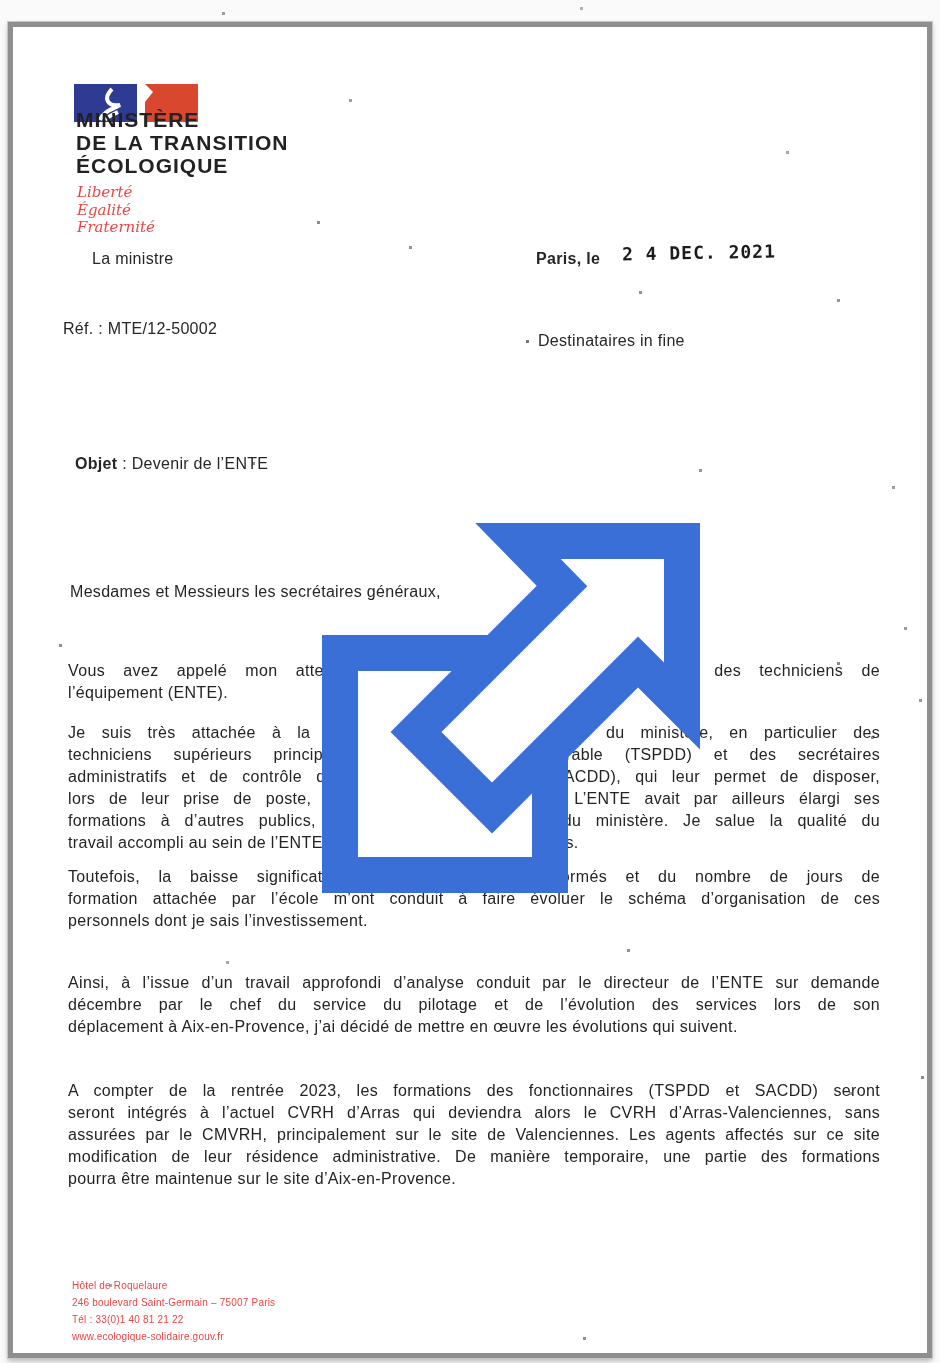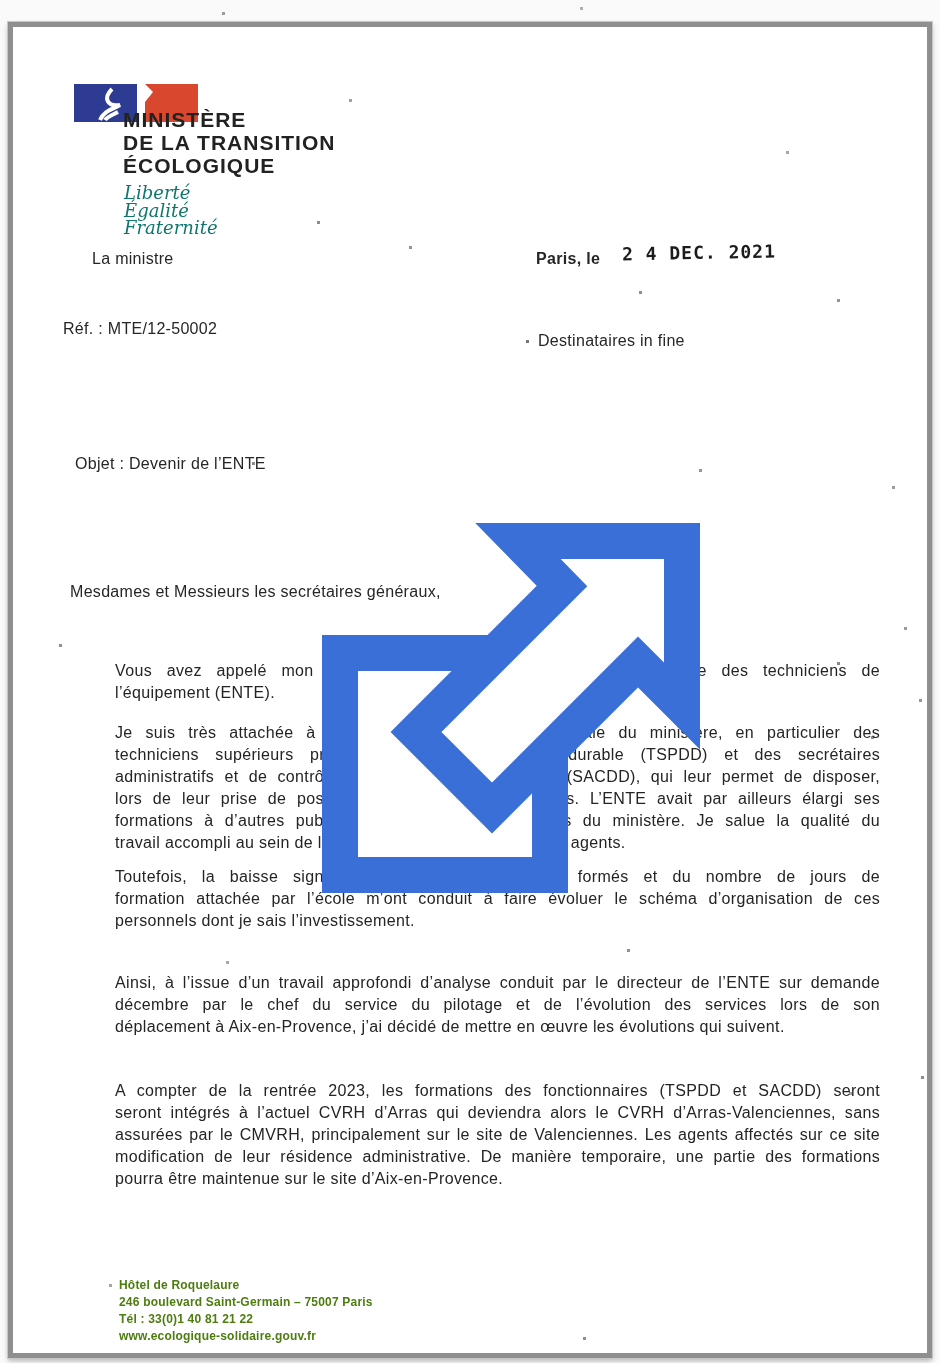--- a/index.html
+++ b/index.html
@@ -7,39 +7,39 @@
          font-family:"Liberation Sans", sans-serif;color:#262626;}
   .frame{position:absolute;left:8px;top:22px;width:914px;height:1326px;background:#ffffff;
          border:5px solid #8f8f8f;outline:1px solid #c6c6c6;box-shadow:0 3px 5px rgba(0,0,0,.28);z-index:1;}
   .content{position:absolute;left:0;top:0;width:940px;height:1363px;z-index:2;}
   .abs{position:absolute;}
   
   .flag{left:74px;top:82px;}
   .ministry{left:76px;top:108px;font-weight:700;font-size:21px;line-height:23px;
             letter-spacing:1px;color:#222;}
   .motto{left:77px;top:184px;font-family:"DejaVu Serif", serif;font-style:italic;
-         font-size:18px;line-height:17.5px;color:#0f766e;}
+         font-size:15px;line-height:17.5px;color:#ef4444;}
   
   .sender{left:70px;top:250px;font-size:16px;letter-spacing:.3px;margin-left:22px;}
   .place{left:536px;top:250px;font-size:16px;letter-spacing:.3px;font-weight:bold;}
   .stamp{left:622px;top:242px;font-family:"DejaVu Sans Mono", monospace;font-weight:700;
          font-size:18px;letter-spacing:1px;color:#1c1c1c;transform:rotate(-1.2deg);}
   .ref{left:63px;top:320px;font-size:16px;letter-spacing:.3px;text-align:center;}
   .dest{left:538px;top:332px;font-size:16px;letter-spacing:.3px;}
   .objet{left:75px;top:455px;font-size:16px;letter-spacing:.3px;}
-  .objet .b{font-weight:400;text-align:center;}
+  .objet .b{font-weight:700;text-align:center;}
   .salutation{left:70px;top:583px;font-size:16px;letter-spacing:.3px;}
   
   .para{left:68px;width:812px;font-size:16px;letter-spacing:.35px;line-height:22px;color:#242424;}
   .p1{top:660px;} .p2{top:722px;} .p3{top:866px;} .p4{top:972px;} .p5{top:1080px;}
-  .jline{text-align:justify;text-align-last:justify;white-space:nowrap;margin-left:47px;}
+  .jline{text-align:justify;text-align-last:justify;white-space:nowrap;}
   .jline.last{text-align-last:left;white-space:normal;}
   .ministry .jline,.motto .jline,.footer .jline{text-align:left;text-align-last:left;white-space:nowrap;}
   
-  .footer{left:72px;top:1277px;font-size:12px;line-height:17px;color:#4d7c0f;letter-spacing:.2px;font-weight:bold;}
+  .footer{left:72px;top:1277px;font-size:10px;line-height:17px;color:#ef4444;letter-spacing:.2px;}
   
   .overlay{position:absolute;left:300px;top:500px;width:420px;height:420px;z-index:3;}
   
   .speckles{position:absolute;left:0;top:0;width:1px;height:1px;background:transparent;z-index:2;
     box-shadow:223px 13px 0 1px #9a9a9a,581px 8px 0 1px #b0b0b0,350px 100px 0 1px #a0a0a0,
     318px 222px 0 1px #8d8d8d,410px 247px 0 1px #939393,640px 292px 0 1px #8f8f8f,
     838px 300px 0 1px #979797,787px 152px 0 1px #a5a5a5,253px 463px 0 1px #8d8d8d,
     700px 470px 0 1px #959595,893px 487px 0 1px #9c9c9c,60px 645px 0 1px #909090,
     838px 663px 0 1px #8b8b8b,920px 700px 0 1px #989898,227px 962px 0 1px #a8a8a8,
     628px 950px 0 1px #929292,922px 1077px 0 1px #8e8e8e,850px 1093px 0 1px #a2a2a2,

